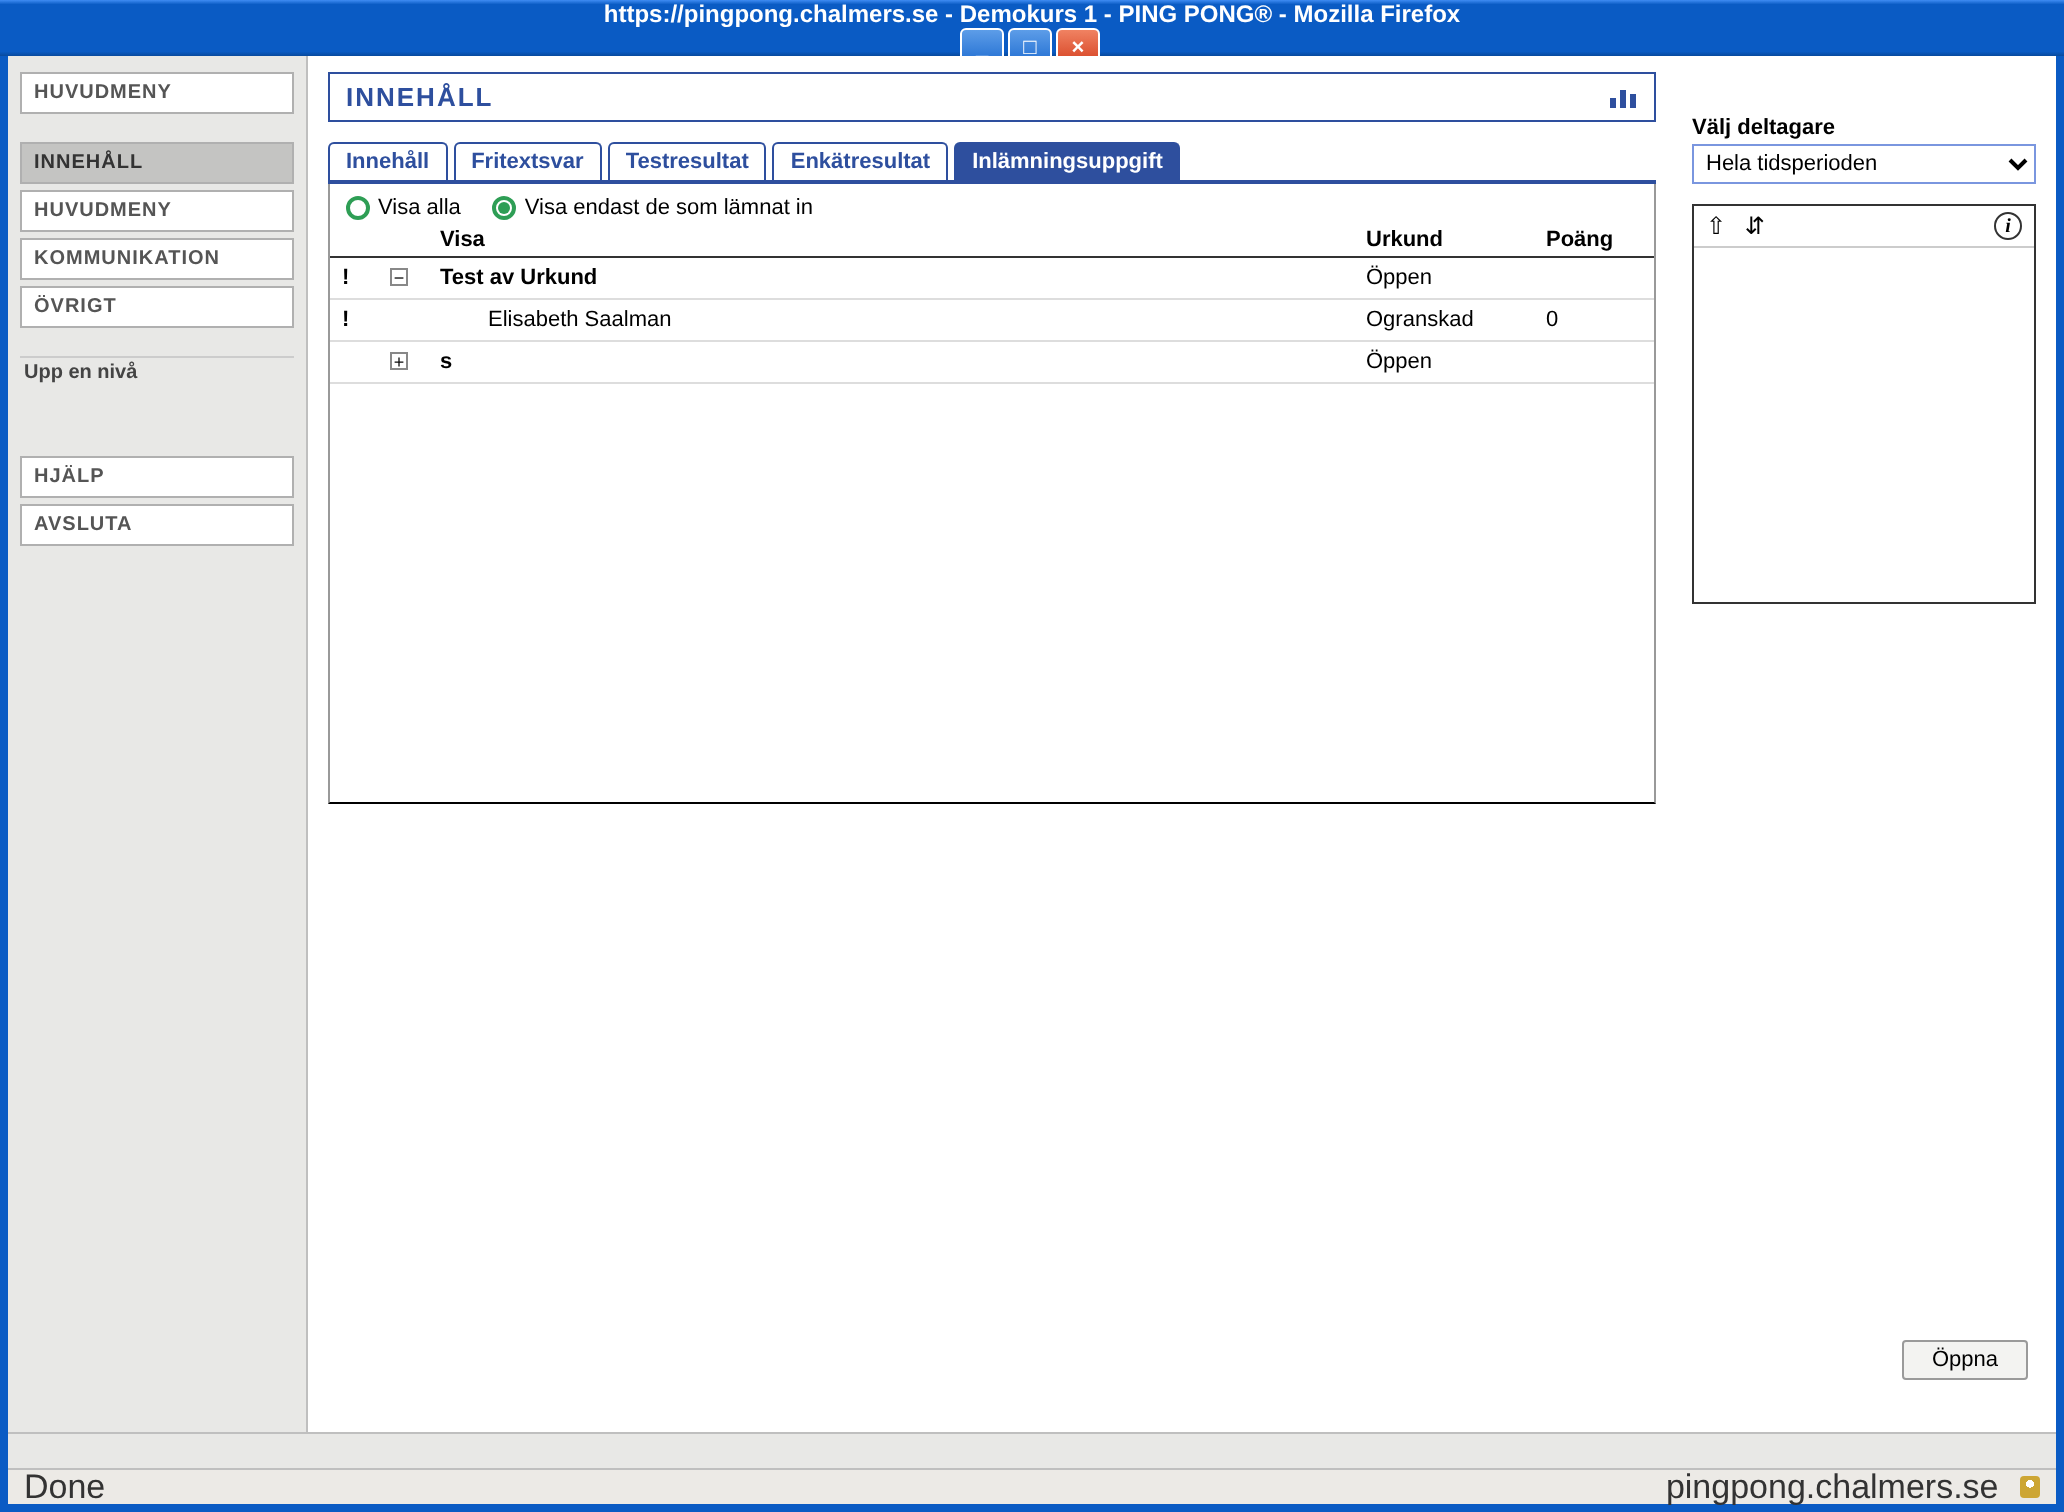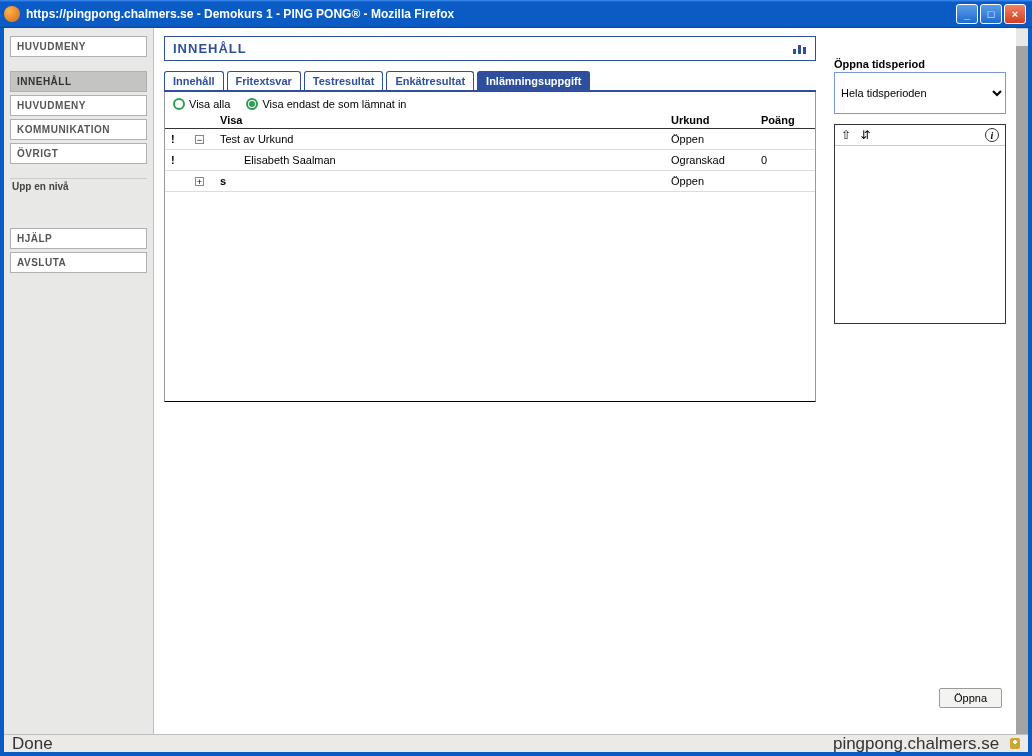--- a/index.html
+++ b/index.html
@@ -17,20 +17,21 @@
 }
 .titlebar {
   height: 28px;
   background: linear-gradient(to bottom, #3f8cf3 0%, #0a5bc4 8%, #0a5bc4 92%, #084a9e 100%);
   display: flex;
   align-items: center;
   padding: 0 4px;
   color: #fff;
   font-weight: bold;
   font-size: 12px;
+  flex-direction: column;
 }
 .titlebar .ff-icon {
   width: 16px; height: 16px;
   background: radial-gradient(circle at 30% 30%, #ffb347, #d2691e);
   border-radius: 50%;
   margin-right: 6px;
   display: inline-block;
 }
 .titlebar .title { flex: 1; }
 .win-buttons { display: flex; gap: 2px; margin-right: 2px; }
@@ -42,23 +43,23 @@
   font-weight: bold;
   color: #fff;
   font-size: 11px;
 }
 .win-btn.min, .win-btn.max { background: linear-gradient(to bottom, #5d9de8, #1d6bd0); }
 .win-btn.close { background: linear-gradient(to bottom, #f08262, #d43f1f); }
 
 .client {
   position: absolute;
   left: 4px; right: 4px; top: 28px; bottom: 22px;
-  background: #a3a3a3;
-  display: flex;
-  flex-direction: row;
+  background: #eab308;
+  display: flex;
+  flex-direction: column;
 }
 .content-area {
   flex: 1;
   display: flex;
   overflow: hidden;
 }
 
 
 .sidebar {
   width: 150px;
@@ -225,21 +226,21 @@
   color: #1a8a8a; font-weight: bold; letter-spacing: 1px; font-size: 13px;
 }
 .right h4 {
   font-size: 11px; font-weight: bold; margin-bottom: 2px;
 }
 .sel-box {
   width: 100%;
   border: 1px solid #7a96df;
   background: #fff;
   font-size: 11px;
-  padding: 13px 2px;
+  padding: 2px 2px;
   font-family: inherit;
 }
 .panel {
   border: 1px solid #333;
   padding: 6px;
   margin-top: 10px;
 }
 .panel .sel-box { margin-bottom: 4px; }
 .panel .lbl { font-size: 10px; margin: 2px 0; }
 .panel input[type=text] {
@@ -373,21 +374,21 @@
                   <th style="width:20px"></th>
                   <th>Visa</th>
                   <th style="width:90px">Urkund</th>
                   <th style="width:60px">Poäng</th>
                 </tr>
               </thead>
               <tbody id="tbl-body">
                   <tr class="rowline">
                     <td class="excl">!</td>
                     <td><span class="tree-toggle">−</span></td>
-                    <td style="font-weight: normal;">Test av Urkund</td>
+                    <td style="font-weight: bold;">Test av Urkund</td>
                     <td>Öppen</td>
                     <td></td>
                   </tr>
                   <tr class="rowline">
                     <td class="excl">!</td>
                     <td></td>
                     <td style="padding-left: 30px;">Elisabeth Saalman</td>
                     <td>Ogranskad</td>
                     <td>0</td>
                   </tr>
@@ -398,21 +399,21 @@
                     <td>Öppen</td>
                     <td></td>
                   </tr>
                 </tbody>
             </table>
           </div>
         </div>
 
         <div class="right">
 
-          <h4>Öppna tidsperiod</h4>
+          <h4>Välj deltagare</h4>
           <select class="sel-box">
             <option>Hela tidsperioden</option>
           </select>
 
 
           <div class="listpanel">
             <div class="list-toolbar">
               <span class="arrows">⇧ ⇵</span>
               <span class="info">i</span>
             </div>

